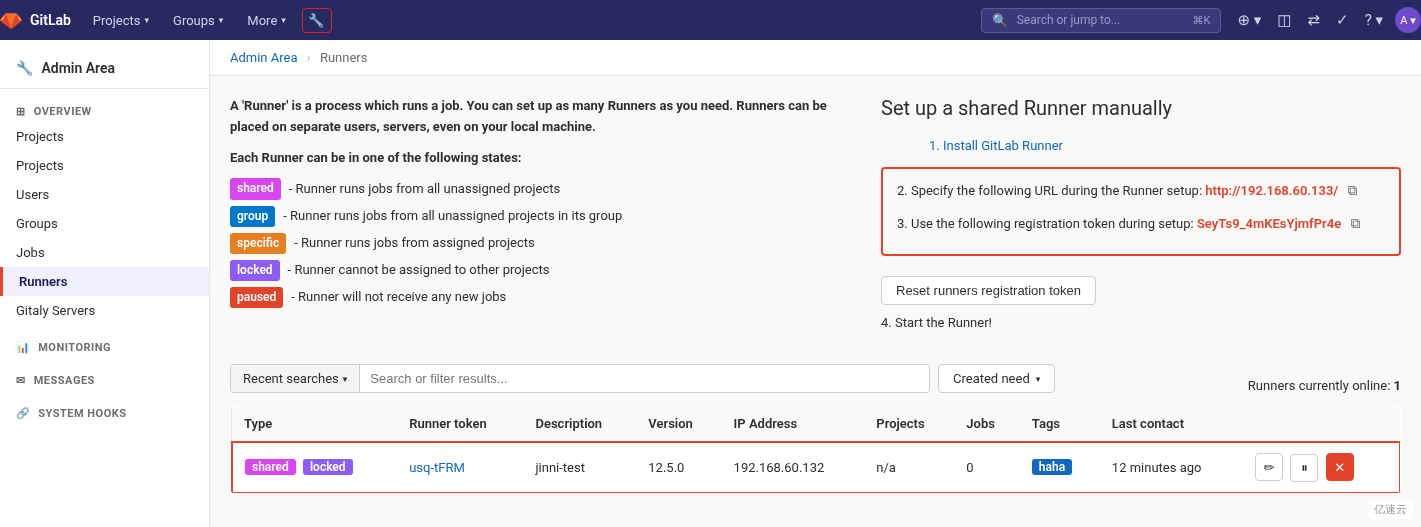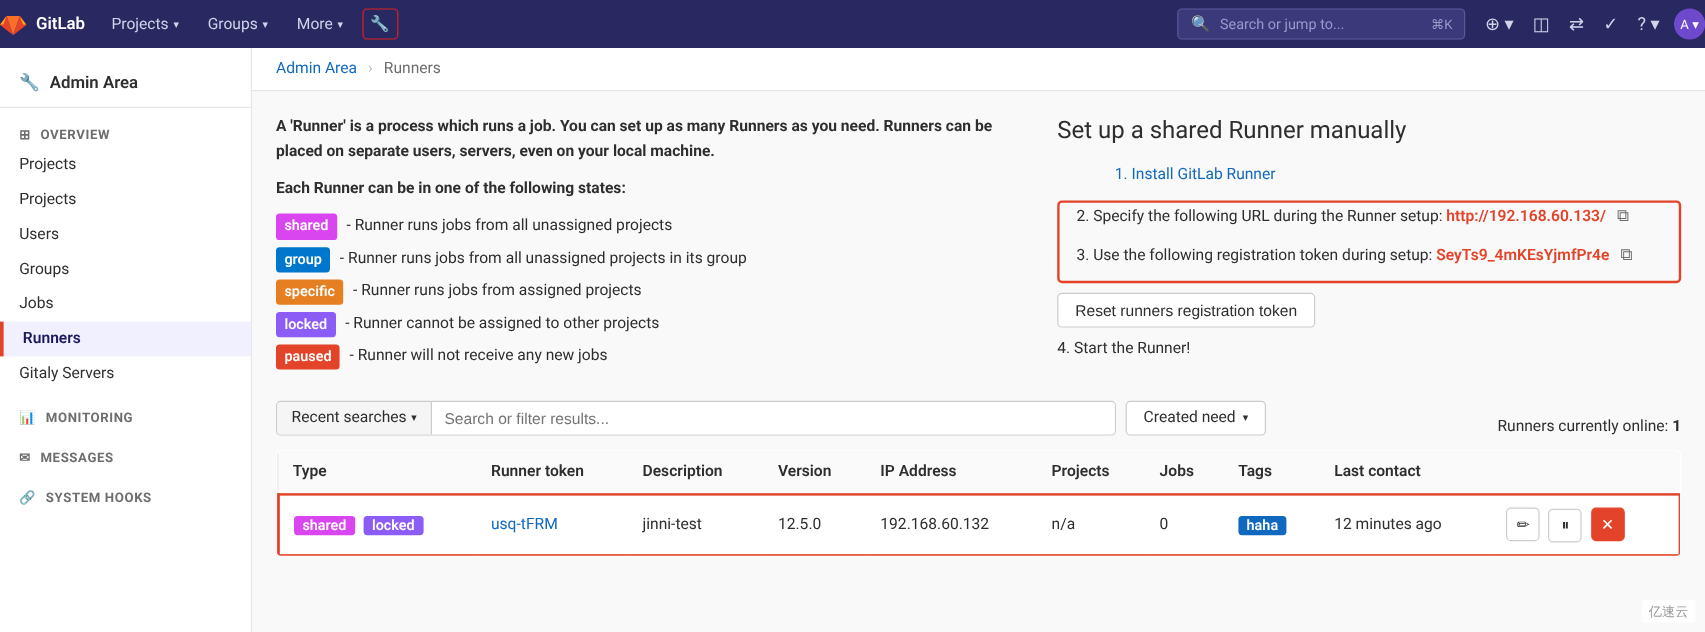--- a/index.html
+++ b/index.html
@@ -181,21 +181,22 @@
       color: #2e2e2e;
     }
     .setup-step {
       margin-bottom: 10px;
       line-height: 1.6;
     }
     .setup-step a { color: #1068bf; text-decoration: none; }
     .setup-box {
       border: 2px solid #e24329;
       border-radius: 4px;
-      padding: 0 14px;
+      padding: 10px 14px;
+      margin-bottom: 12px;
     }
     .setup-url { color: #e24329; font-weight: 600; }
     .setup-token { color: #e24329; font-weight: 600; }
     .copy-icon {
       display: inline-block;
       cursor: pointer;
       color: #6e6e6e;
       font-size: 14px;
       margin-left: 6px;
     }

